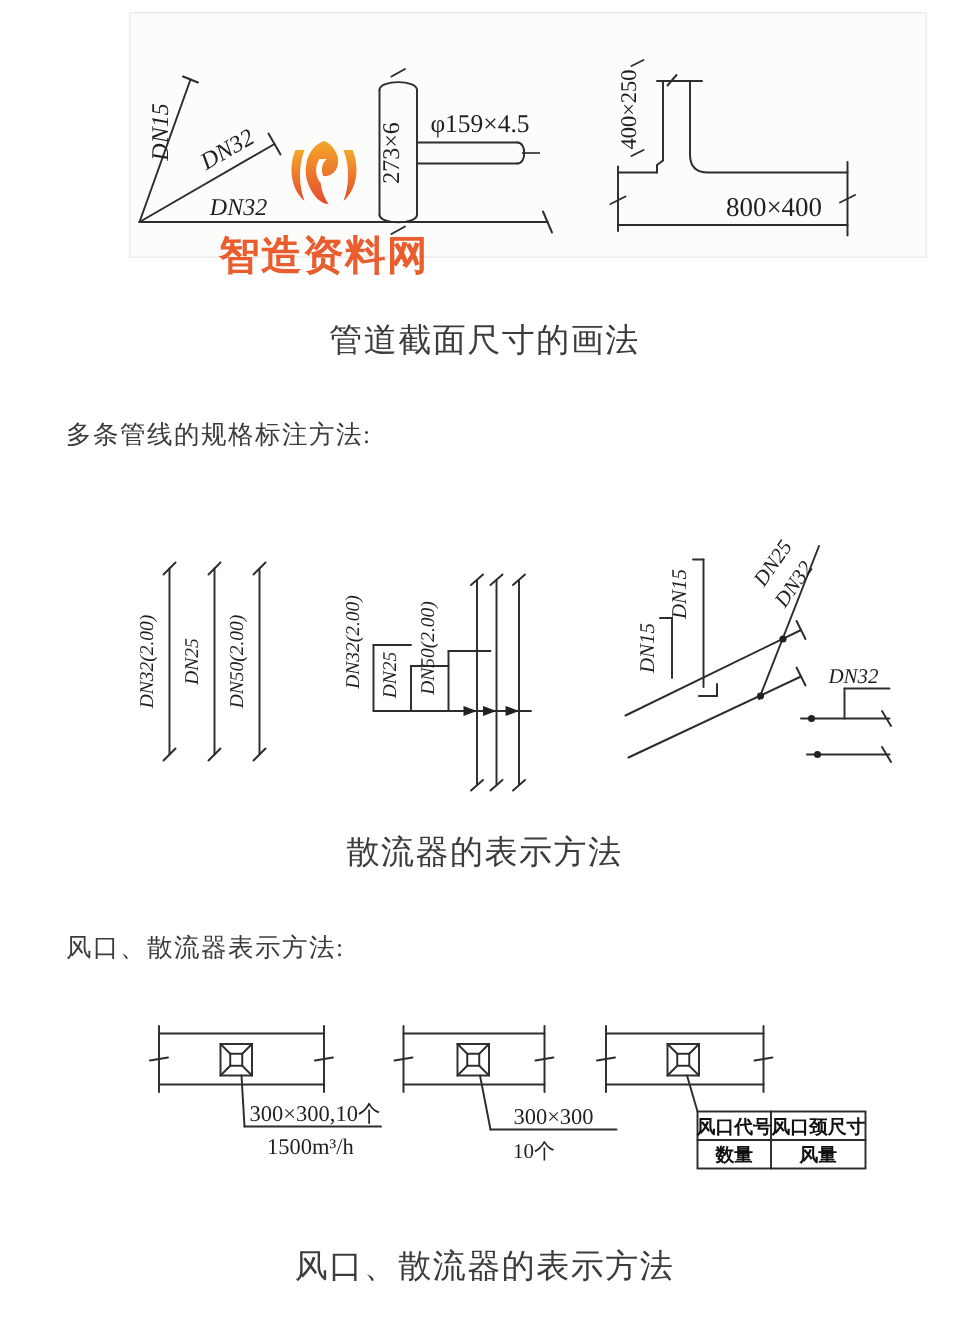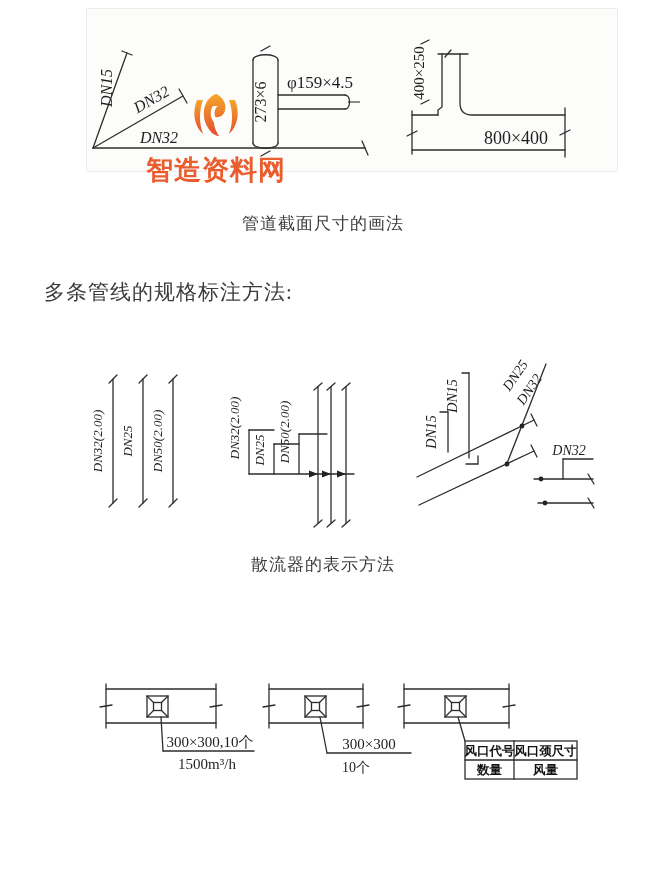--- a/index.html
+++ b/index.html
@@ -3,23 +3,23 @@
 <meta charset="utf-8">
 <style>
   html,body{margin:0;padding:0;background:#fff;}
   .page{position:relative;width:646px;height:879px;background:#ffffff;overflow:hidden;
         font-family:"Liberation Serif", serif;color:#3d3d3d;}
   .fig{position:absolute;}
   .fig1{left:86px;top:8px;width:532px;height:164px;background:#fcfcfb;border:1px solid #ececec;box-sizing:border-box;}
   .fig2{left:90px;top:355px;width:510px;height:175px;}
   .fig3{left:95px;top:679px;width:505px;height:118px;}
   .fig svg{position:absolute;left:1px;top:1px;}
-  .caption{position:absolute;left:0;right:0;text-align:center;font-size:17px;color:#3c3c3c;letter-spacing:1px;}
+  .caption{position:absolute;left:0;right:0;text-align:center;font-size:22px;color:#3c3c3c;letter-spacing:1px;}
   .cap1{top:212px;} .cap2{top:553px;} .cap3{top:829px;}
-  .body-text{position:absolute;left:44px;margin:0;font-size:21px;color:#3c3c3c;letter-spacing:1px;}
+  .body-text{position:absolute;left:44px;margin:0;font-size:17px;color:#3c3c3c;letter-spacing:1px;}
   .para1{top:278px;} .para2{top:620px;}
   .watermark{position:absolute;left:146px;top:90px;display:flex;align-items:center;gap:5px;
              pointer-events:none;opacity:.93;z-index:5;flex-direction:column;}
   .wm-text{font-family:"Liberation Sans", sans-serif;font-weight:bold;font-size:27px;color:#e8511f;letter-spacing:1px;line-height:50px;}
   
   .ln{stroke:#2d2d2d;stroke-width:1.3;fill:none;stroke-linecap:round;}
   .thin{stroke:#2d2d2d;stroke-width:1.1;fill:none;}
   .dot{fill:#222;stroke:none;}
   .arw{fill:#222;stroke:none;}
   .lbl{font-family:"Liberation Serif", serif;font-style:italic;fill:#1f1f1f;}
@@ -169,20 +169,21 @@
         <line class="ln" x1="497" y1="142" x2="503" y2="152"></line>
         <line class="ln" x1="472" y1="103" x2="502" y2="103"></line>
         <line class="ln" x1="472" y1="103" x2="472" y2="123"></line>
         <text class="lbl" font-size="14" text-anchor="middle" x="478" y="99">DN32</text>
       </g>
     </svg>
   </div>
 
   <div class="caption cap2">散流器的表示方法</div>
 
+  <p class="body-text para2">风口、散流器表示方法:</p>
 
   <div class="fig fig3">
     <svg width="505" height="118" viewBox="0 0 505 118">
 
       <g>
         <line class="ln" x1="10" y1="9" x2="120" y2="9"></line>
           <line class="ln" x1="10" y1="43" x2="120" y2="43"></line>
         <line class="ln" x1="10" y1="4" x2="10" y2="48"></line>
           <line class="ln" x1="120" y1="4" x2="120" y2="48"></line>
         <line class="ln" x1="4" y1="27" x2="16" y2="25"></line>
@@ -244,14 +245,15 @@
           <line class="ln" x1="418" y1="61" x2="418" y2="99"></line>
           <text class="tbl-txt" font-size="12.5" text-anchor="middle" x="393.5" y="75">风口代号</text>
           <text class="tbl-txt" font-size="12.5" text-anchor="middle" x="449.5" y="75">风口颈尺寸</text>
           <text class="tbl-txt" font-size="12.5" text-anchor="middle" x="393.5" y="94">数量</text>
           <text class="tbl-txt" font-size="12.5" text-anchor="middle" x="449.5" y="94">风量</text>
         </g>
       </g>
     </svg>
   </div>
 
+  <div class="caption cap3">风口、散流器的表示方法</div>
 
 </div>
 
 </body></html>

